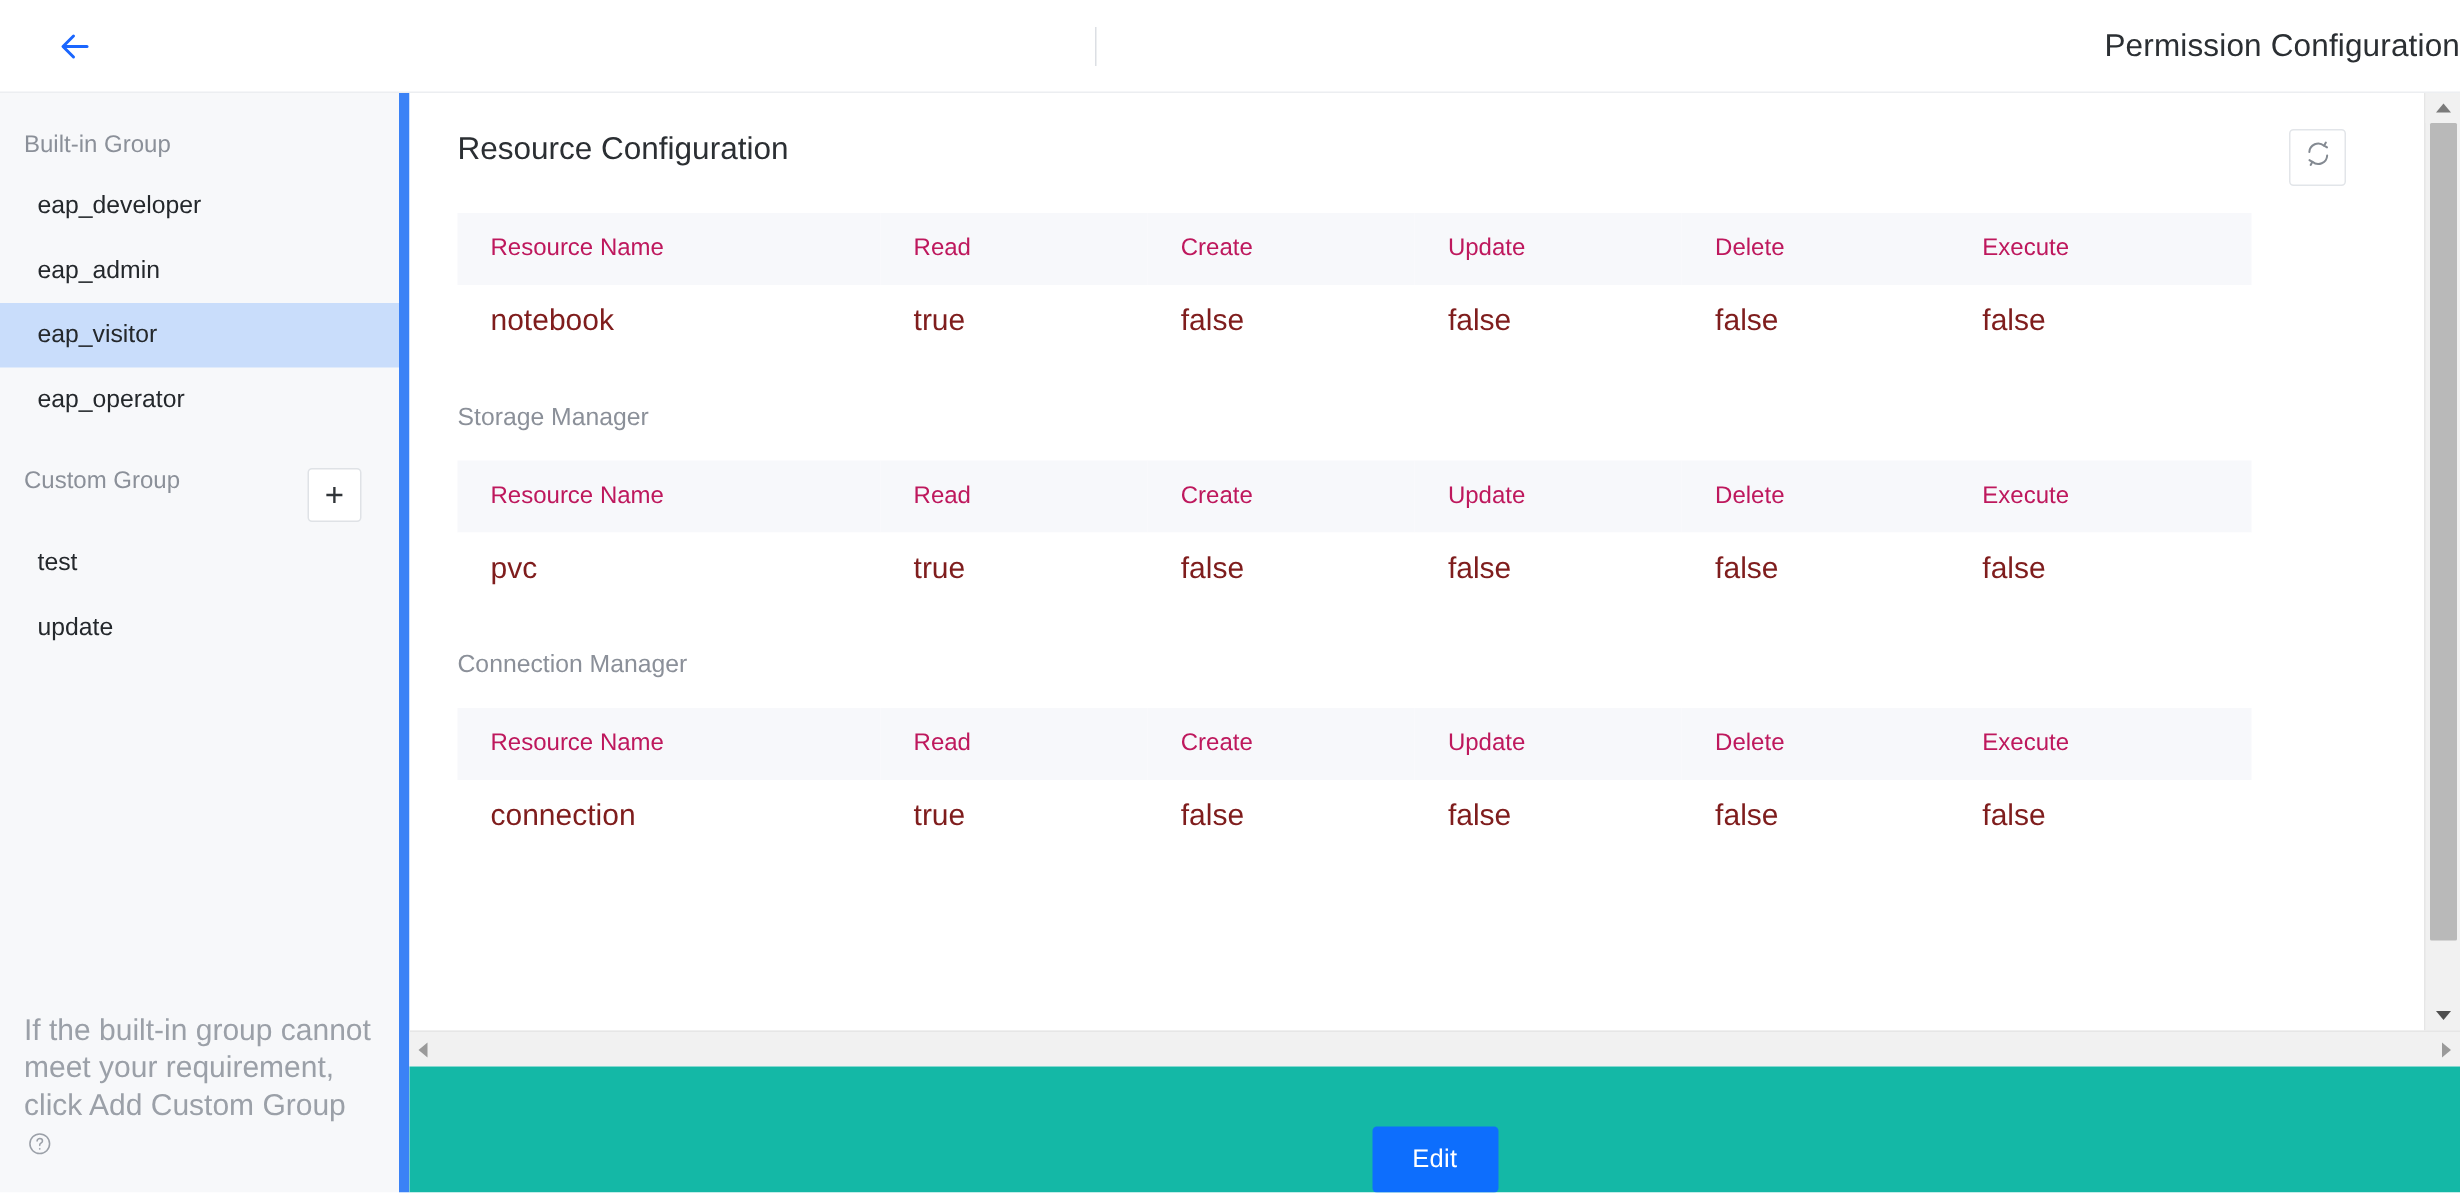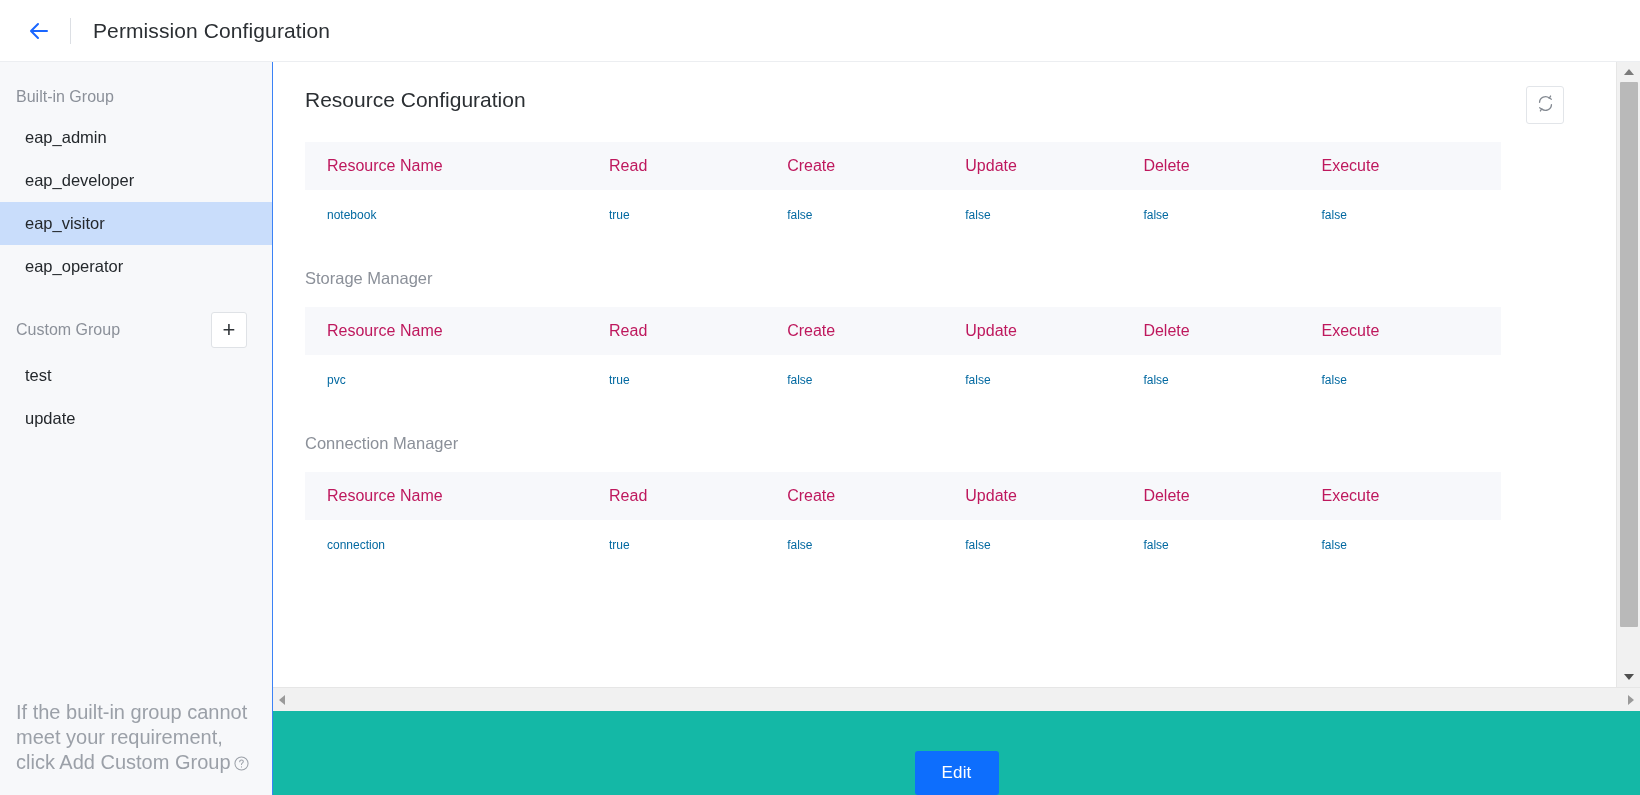--- a/index.html
+++ b/index.html
@@ -22,22 +22,23 @@
     flex-direction: column;
   }
 
   
   .topbar {
     height: 62px;
     min-height: 62px;
     background: #ffffff;
     display: flex;
     align-items: center;
-    padding-left: 24px;
+    padding-left: 35px;
     border-bottom: 1px solid #eceef1;
+    justify-content: space-between;
   }
   .back-arrow {
     width: 30px;
     height: 30px;
     display: flex;
     align-items: center;
     justify-content: center;
     cursor: pointer;
     color: #1a66ff;
   }
@@ -61,34 +62,33 @@
     display: flex;
     min-height: 0;
     position: relative;
   }
 
   
   .sidebar {
     width: 273px;
     min-width: 273px;
     background: #f7f8fa;
-    border-right: 1px solid #3b82f6;
+    border-right: 7px solid #3b82f6;
     position: relative;
     display: flex;
     flex-direction: column;
   }
   .side-section-head {
     font-size: 16px;
     color: #8b9099;
     padding: 26px 0 10px 16px;
     font-weight: 400;
   }
   .side-section-head.with-btn {
     display: flex;
-    align-items: center;
     justify-content: space-between;
     padding-right: 25px;
     padding-top: 24px;
     padding-bottom: 6px;
   }
   .add-btn {
     width: 36px;
     height: 36px;
     background: #ffffff;
     border: 1px solid #dfe2e6;
@@ -190,22 +190,22 @@
     height: 48px;
     text-align: left;
     font-weight: 400;
     font-size: 16px;
     color: #be185d;
     padding-left: 22px;
     vertical-align: middle;
   }
   .perm-table tbody td {
     height: 49px;
-    font-size: 12px;
-    color: #0369a1;
+    font-size: 20px;
+    color: #7f1d1d;
     padding-left: 22px;
     vertical-align: middle;
     background: #ffffff;
   }
   .col-name   { width: 266px; }
   .col-flag   { width: 168px; }
   .col-last   { width: 190px; }
 
   
   .vscroll {
@@ -309,24 +309,24 @@
     <div class="topbar-title">Permission Configuration</div>
   </div>
 
   <div class="body">
 
     <div class="sidebar">
 
       <div class="side-section-head">Built-in Group</div>
 
       <div class="side-item">
+        <span>eap_developer</span>
+      </div>
+      <div class="side-item">
         <span>eap_admin</span>
-      </div>
-      <div class="side-item">
-        <span>eap_developer</span>
       </div>
       <div class="side-item selected">
         <span>eap_visitor</span>
       </div>
       <div class="side-item">
         <span>eap_operator</span>
       </div>
 
       <div class="side-section-head with-btn">
         <span>Custom Group</span>

